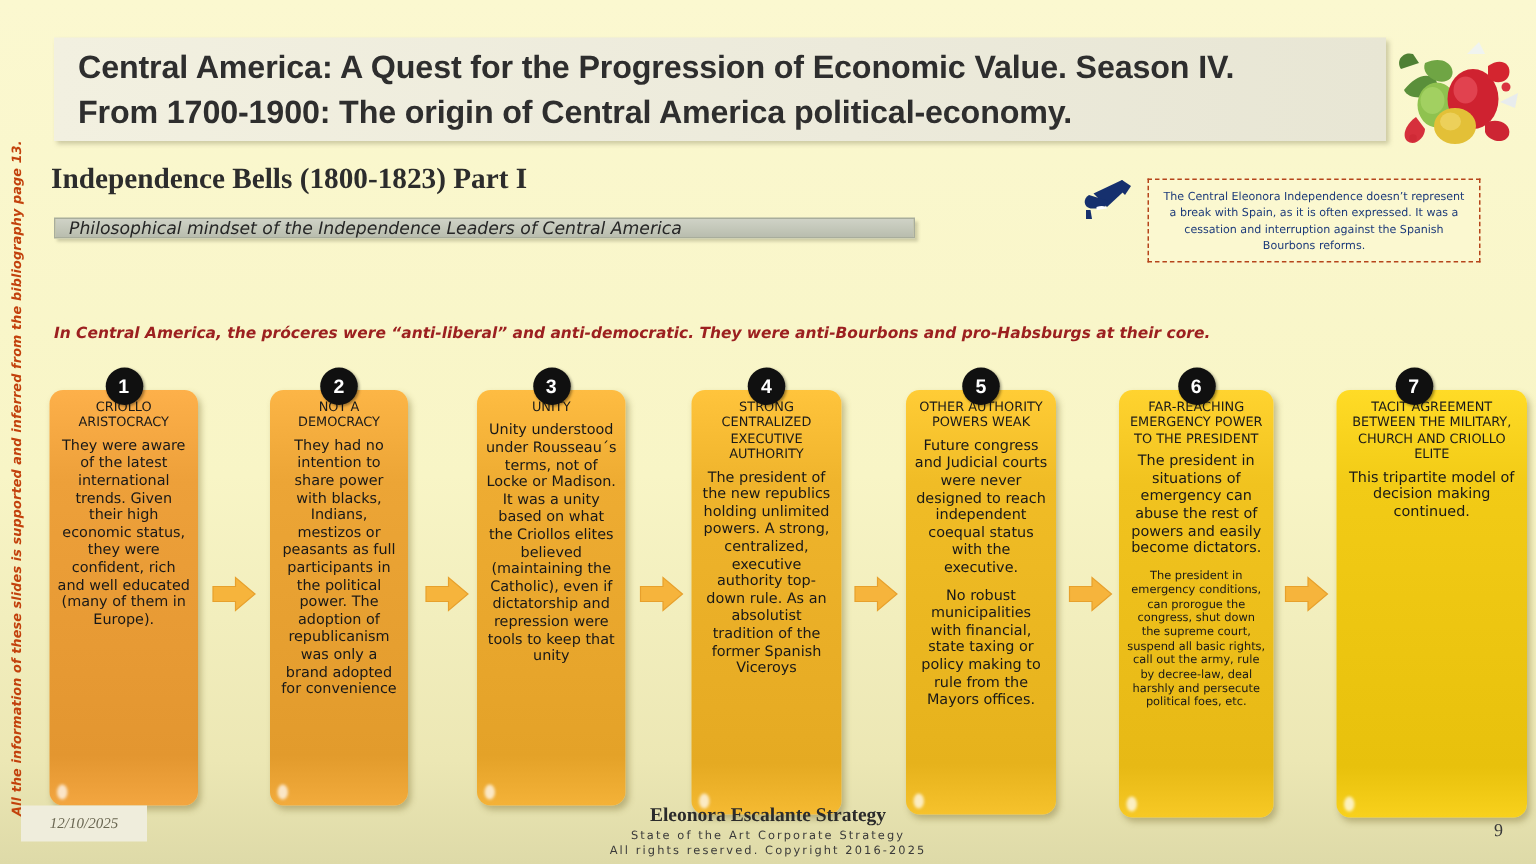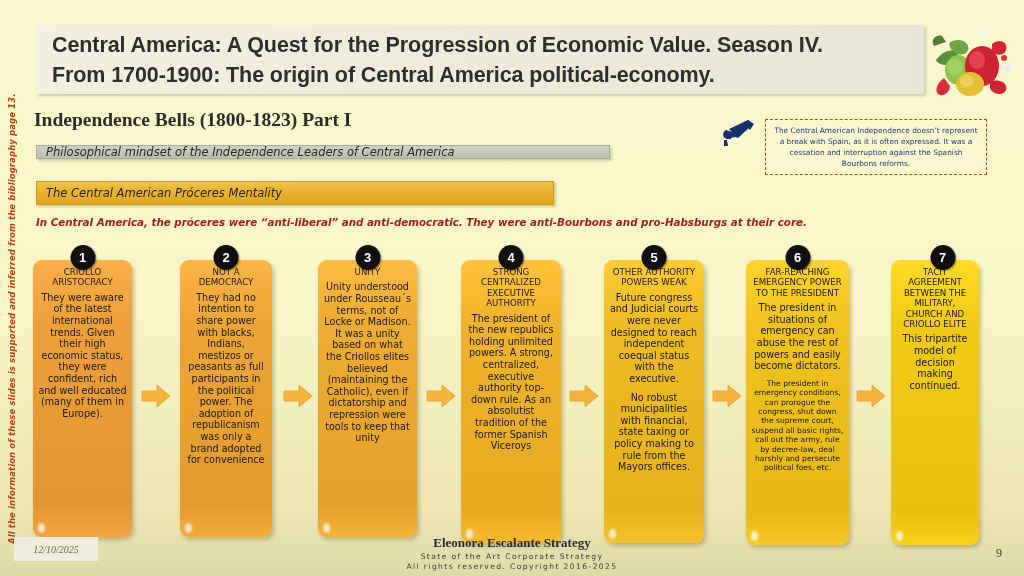--- a/index.html
+++ b/index.html
@@ -196,38 +196,35 @@
       <circle cx="22" cy="70" r="2.5" fill="#cf2a36"></circle>
     </g>
   </svg>
 
   <div id="section-title">Independence Bells (1800-1823) Part I</div>
 
   <div id="grey-bar">
     <span>Philosophical mindset of the Independence Leaders of Central America</span>
   </div>
 
-  <div id="gold-bar">
-    <span>The Central American Próceres Mentality</span>
-  </div>
 
   <div id="lead-line">In Central America, the próceres were “anti-liberal” and anti-democratic. They were anti-Bourbons and pro-Habsburgs at their core.</div>
 
   <svg id="megaphone" viewBox="0 0 42 34">
     <g fill="#16306e">
       <path d="M11 13 L30 4 L34 9 L20 22 Z"></path>
       <path d="M8 14 C4 16 4 22 9 23 L18 23 L21 18 Z"></path>
       <path d="M6 24 L9 24 L10 30 L6 30 Z"></path>
       <path d="M30 4 L36 8 L32 14 L27 9 Z"></path>
     </g>
     <path d="M13 22 C16 21 19 21 20 23 L13 24 Z" fill="#ffffff"></path>
   </svg>
 
   <div id="callout">
-    <p>The Central American Independence doesn’t represent a break with Spain, as it is often expressed. It was a cessation and interruption against the Spanish Bourbons reforms.</p>
+    <p>The Central Eleonora Independence doesn’t represent a break with Spain, as it is often expressed. It was a cessation and interruption against the Spanish Bourbons reforms.</p>
   </div>
 
   <div id="row">
       <div class="cardwrap" style="left: 33px; width: 99px;">
         <div class="badge">1</div>
         <div class="card" style="width: 99px; height: 277px; background: linear-gradient(rgb(253, 176, 74) 0%, rgb(237, 160, 58) 22%, rgb(227, 150, 48) 88%, rgb(243, 166, 64) 100%);">
           <div class="hd">CRIOLLO ARISTOCRACY</div>
           <div class="bd">They were aware of the latest international trends. Given their high economic status, they were confident, rich and well educated (many of them  in Europe).</div>
         </div>
       </div>
@@ -263,21 +260,21 @@
       <div class="cardwrap" style="left: 746px; width: 103px;">
         <div class="badge">6</div>
         <div class="card" style="width: 103px; height: 285px; background: linear-gradient(rgb(255, 211, 47) 0%, rgb(241, 195, 31) 22%, rgb(231, 185, 21) 88%, rgb(247, 201, 37) 100%);">
           <div class="hd">FAR-REACHING EMERGENCY POWER TO THE PRESIDENT</div>
           <div class="bd">The president in situations of emergency can abuse the rest of powers and easily become dictators.</div>
           <div class="bd small">The president in emergency conditions, can prorogue the congress, shut down the supreme court, suspend all basic rights, call out the army, rule by decree-law, deal harshly and persecute political foes, etc.</div>
         </div>
       </div>
       <div class="cardwrap" style="left: 891px; width: 103px;">
         <div class="badge">7</div>
-        <div class="card" style="width: 88px; height: 285px; background: linear-gradient(rgb(255, 219, 38) 0%, rgb(242, 203, 22) 22%, rgb(232, 193, 12) 88%, rgb(248, 209, 28) 100%);">
+        <div class="card" style="width: 127px; height: 285px; background: linear-gradient(rgb(255, 219, 38) 0%, rgb(242, 203, 22) 22%, rgb(232, 193, 12) 88%, rgb(248, 209, 28) 100%);">
           <div class="hd">TACIT AGREEMENT BETWEEN THE MILITARY, CHURCH AND CRIOLLO ELITE</div>
           <div class="bd">This tripartite model of decision making continued.</div>
         </div>
       </div>
       <svg class="arrow" viewBox="0 0 30 26" width="30" height="26" style="left: 141px; top: 138px;">
         <path d="M1 8 L16 8 L16 2 L29 13 L16 24 L16 18 L1 18 Z" fill="#f6b43c" stroke="#e7a02c" stroke-width="0.8"></path>
       </svg>
       <svg class="arrow" viewBox="0 0 30 26" width="30" height="26" style="left: 283px; top: 138px;">
         <path d="M1 8 L16 8 L16 2 L29 13 L16 24 L16 18 L1 18 Z" fill="#f6b43c" stroke="#e7a02c" stroke-width="0.8"></path>
       </svg>

